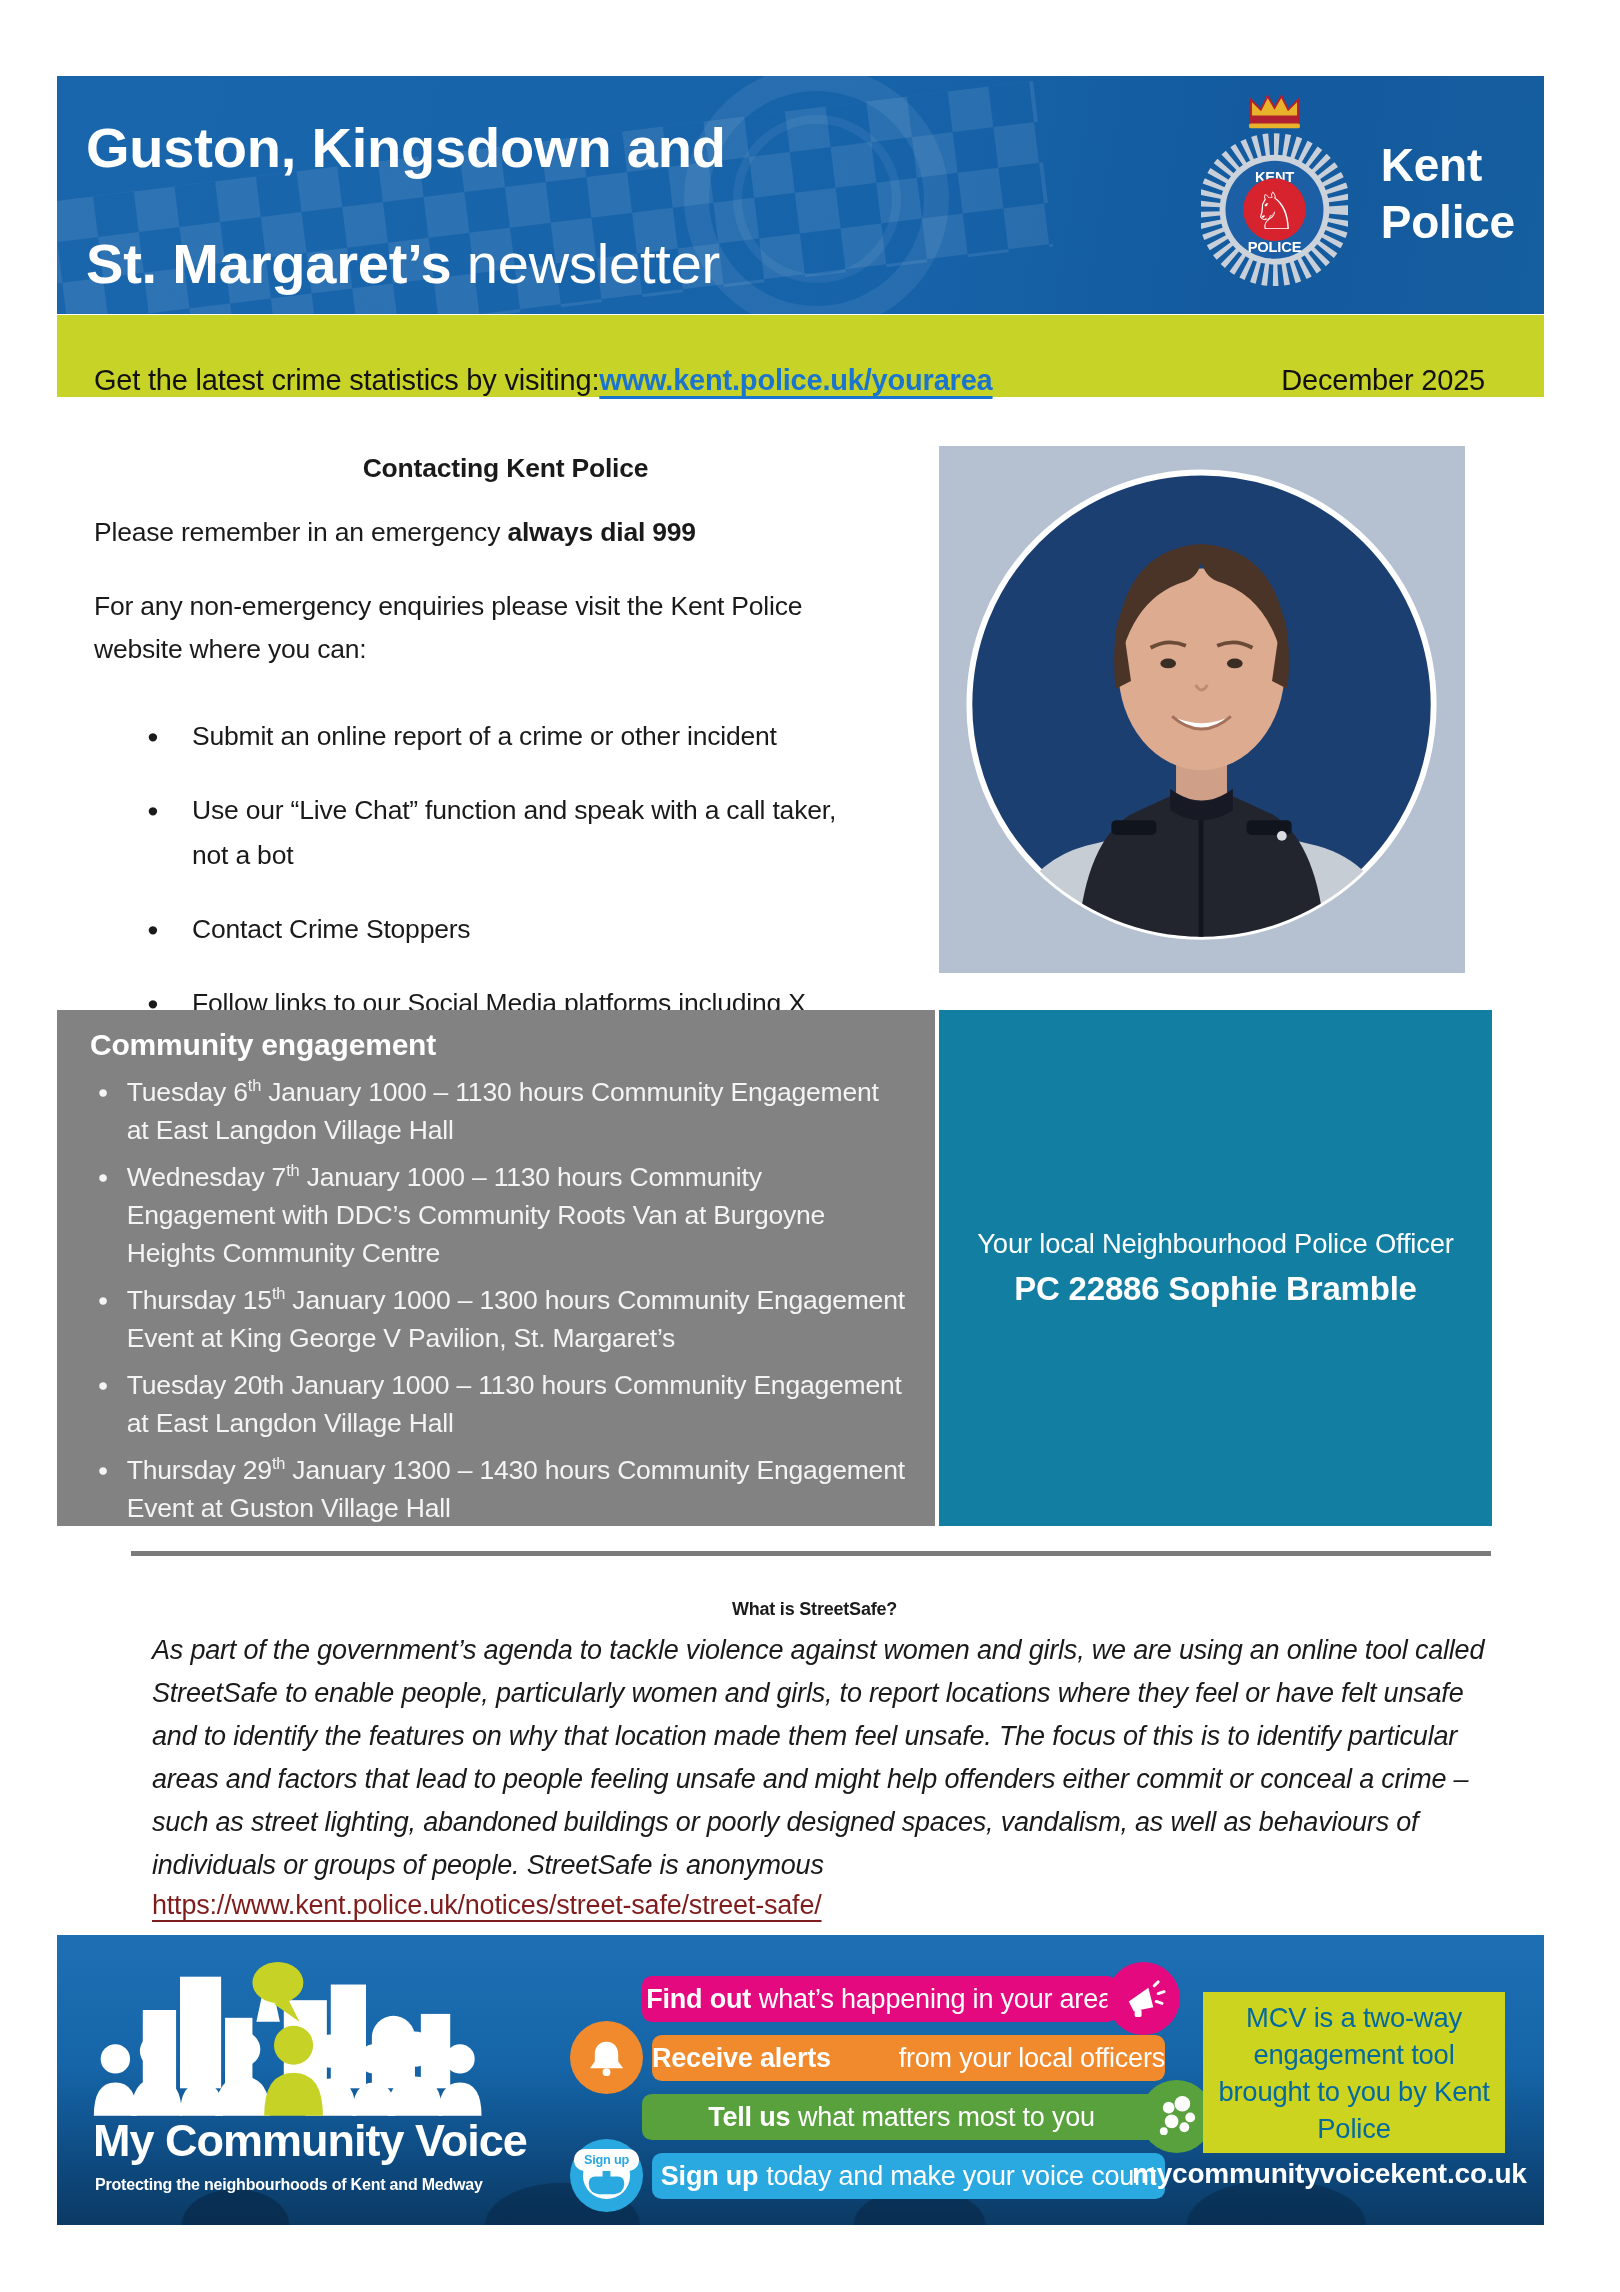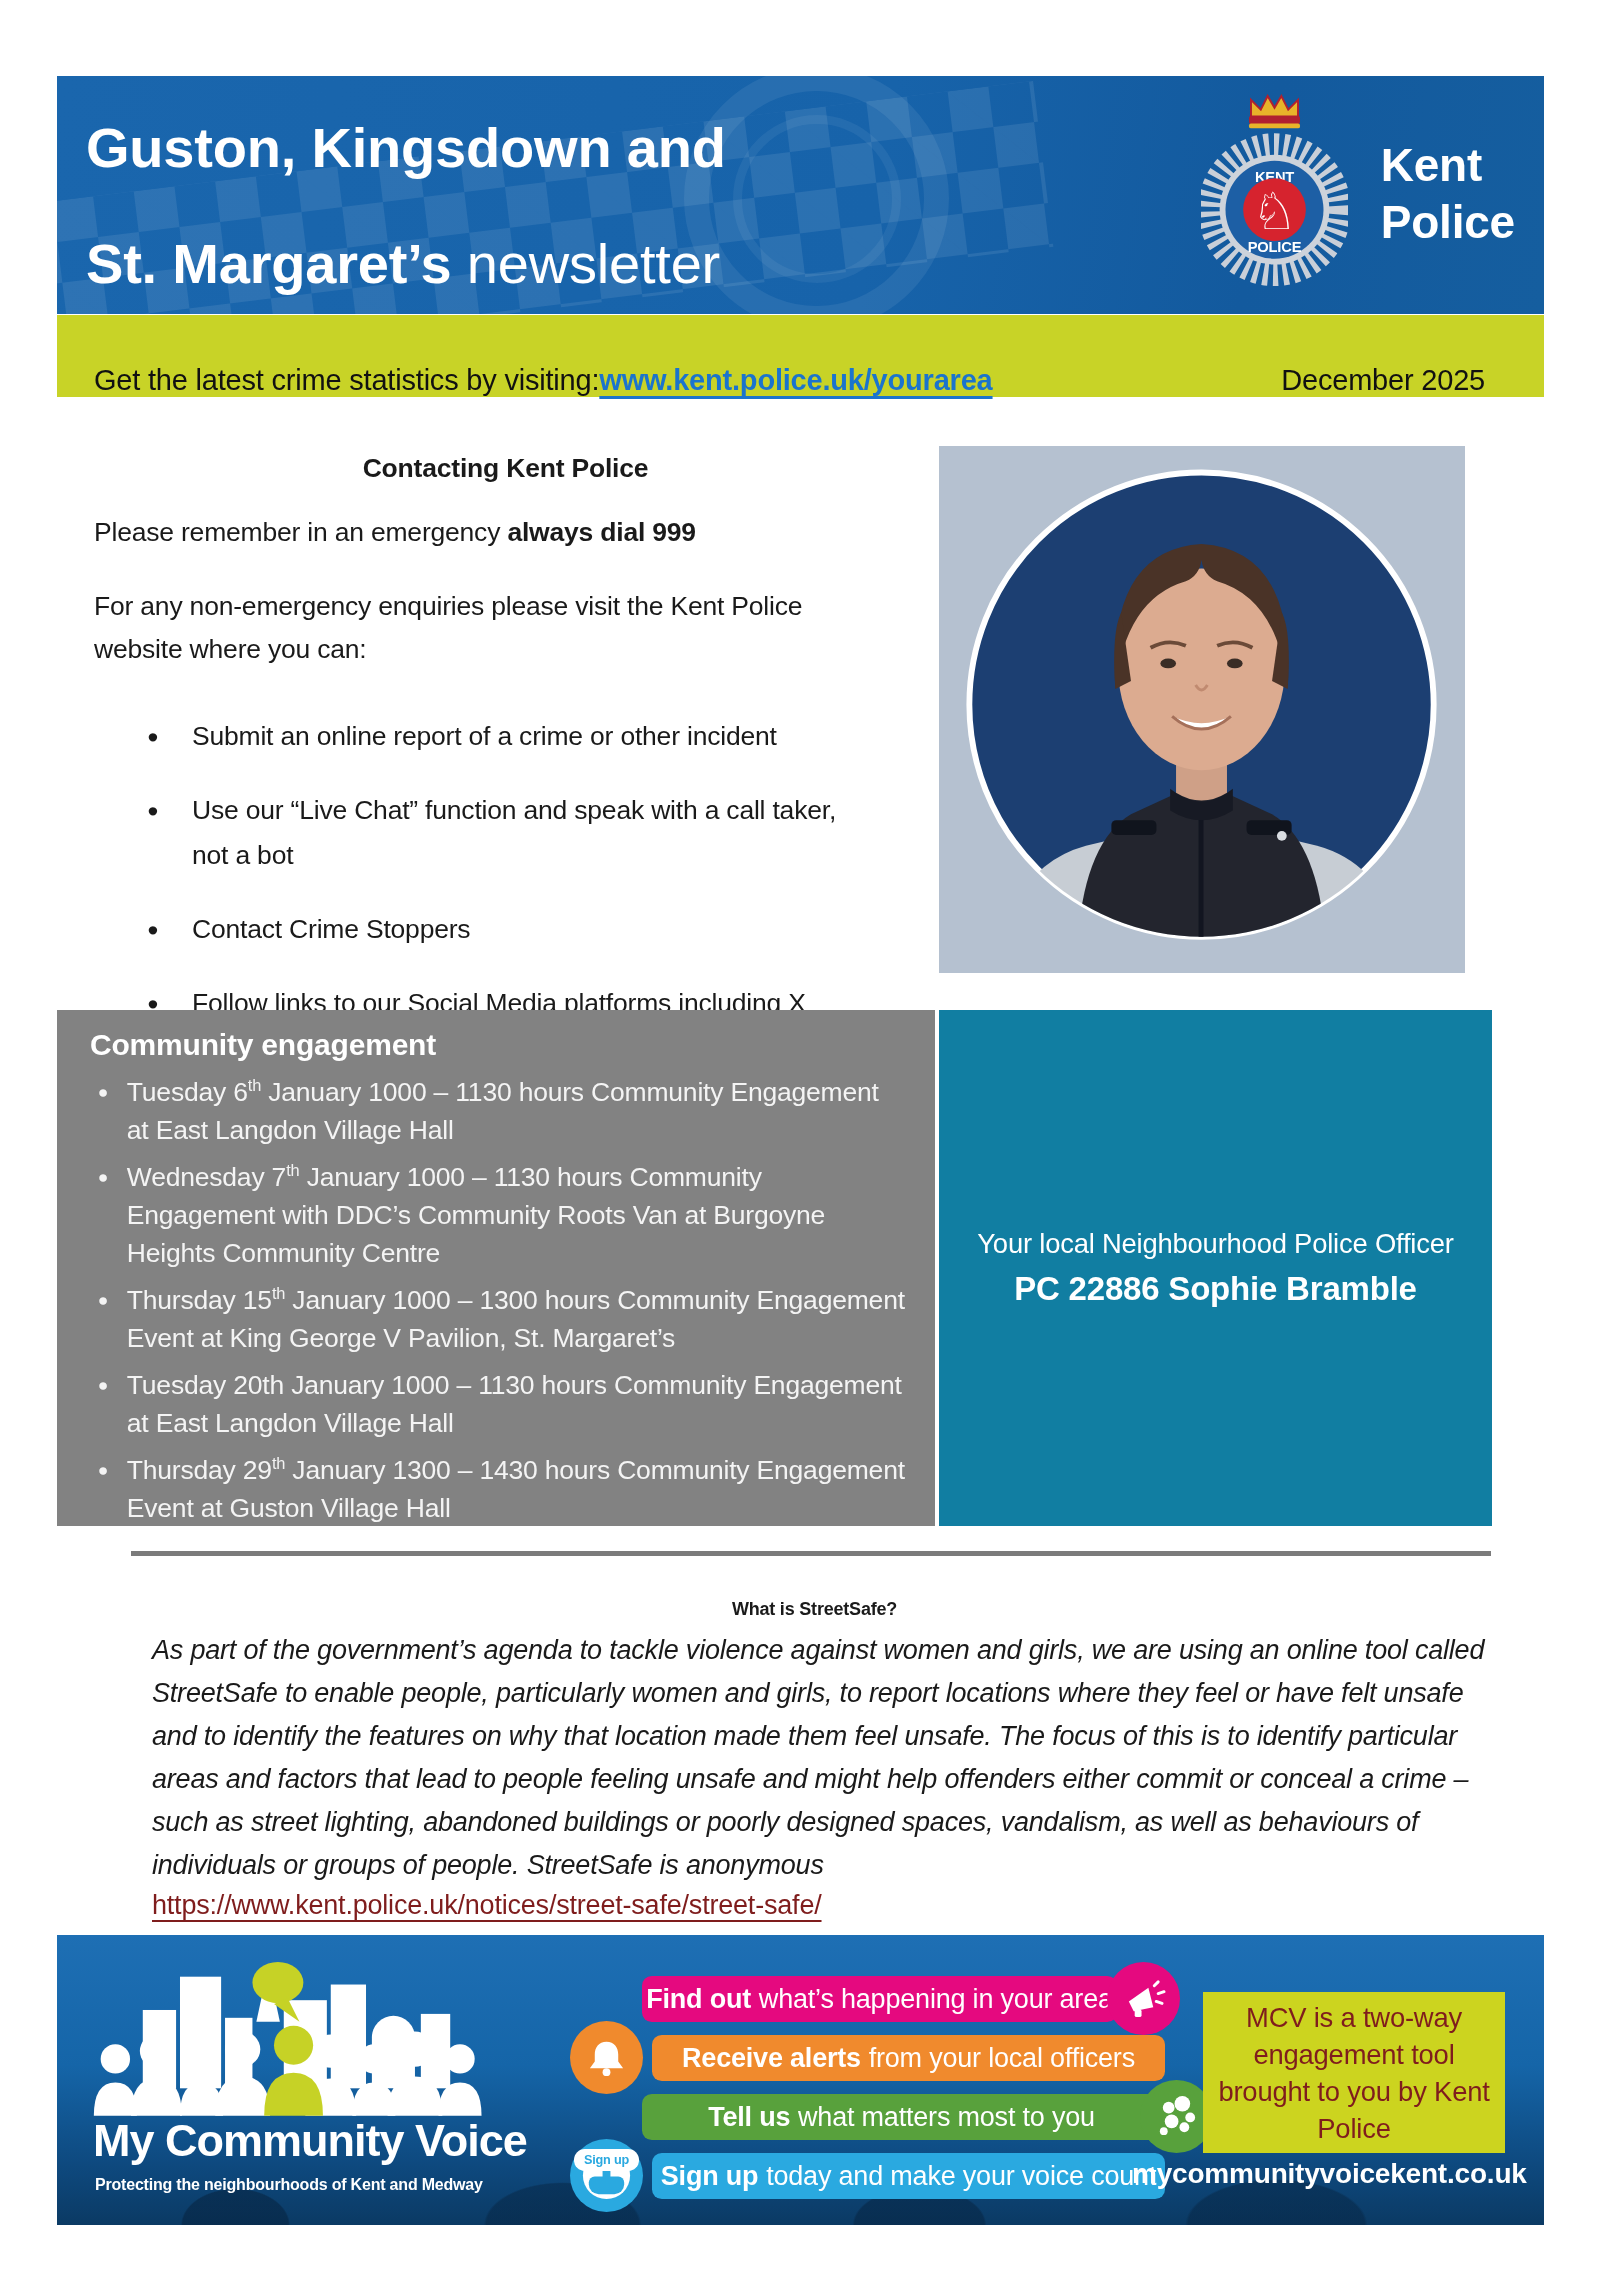--- a/index.html
+++ b/index.html
@@ -80,21 +80,21 @@
   .ribbon-3{left:585px;top:159px;width:519px;background:#58a13c;}
   .ribbon-4{left:595px;top:218px;width:513px;background:#2aa9e0;}
   .icircle{position:absolute;width:73px;height:73px;border-radius:50%;display:flex;align-items:center;justify-content:center;}
   .ic-1{left:1050px;top:27.4px;background:#e5097f;}
   .ic-2{left:513px;top:86px;background:#f08a2d;}
   .ic-3{left:1083px;top:145px;background:#58a13c;}
   .ic-4{left:513px;top:204px;background:#2aa9e0;}
   .signup-pill{position:absolute;left:517px;top:214px;width:65px;height:21.6px;border-radius:10.8px;background:#fff;
     color:#2aa9e0;font-size:12.7px;font-weight:700;display:flex;align-items:center;justify-content:center;z-index:3;}
   .info-box{position:absolute;left:1146px;top:57px;width:302px;height:161px;background:#ccd41f;
-    color:#7f1d1d;font-size:27.4px;line-height:37px;font-weight:400;text-align:center;
+    color:#0369a1;font-size:27.4px;line-height:37px;font-weight:400;text-align:center;
     display:flex;align-items:center;justify-content:center;padding:5.9px 9.8px;}
   .mcv-url{position:absolute;left:1075px;top:223px;width:382px;text-align:center;color:#fff;
     font-size:28px;font-weight:700;}
 </style>
 </head>
 <body>
 
 <div class="page">
 
   <header class="masthead">
@@ -276,21 +276,21 @@
       </g>
     </svg>
 
     <div class="mcv-title">My Community Voice</div>
     <div class="mcv-tagline">Protecting the neighbourhoods of Kent and Medway</div>
 
     <div class="ribbon ribbon-1" style="background-color: rgb(229, 9, 127);">
         <b>Find out</b>
         <span>what’s happening in your area</span>
       </div>
-    <div class="ribbon ribbon-2" style="background-color: rgb(240, 138, 45);">
+    <div class="ribbon ribbon-2" style="background-color: rgb(240, 138, 45); justify-content: space-between;">
         <b>Receive alerts</b>
         <span>from your local officers</span>
       </div>
     <div class="ribbon ribbon-3" style="background-color: rgb(88, 161, 60);">
         <b>Tell us</b>
         <span>what matters most to you</span>
       </div>
     <div class="ribbon ribbon-4" style="background-color: rgb(42, 169, 224);">
         <b>Sign up</b>
         <span>today and make your voice count</span>

